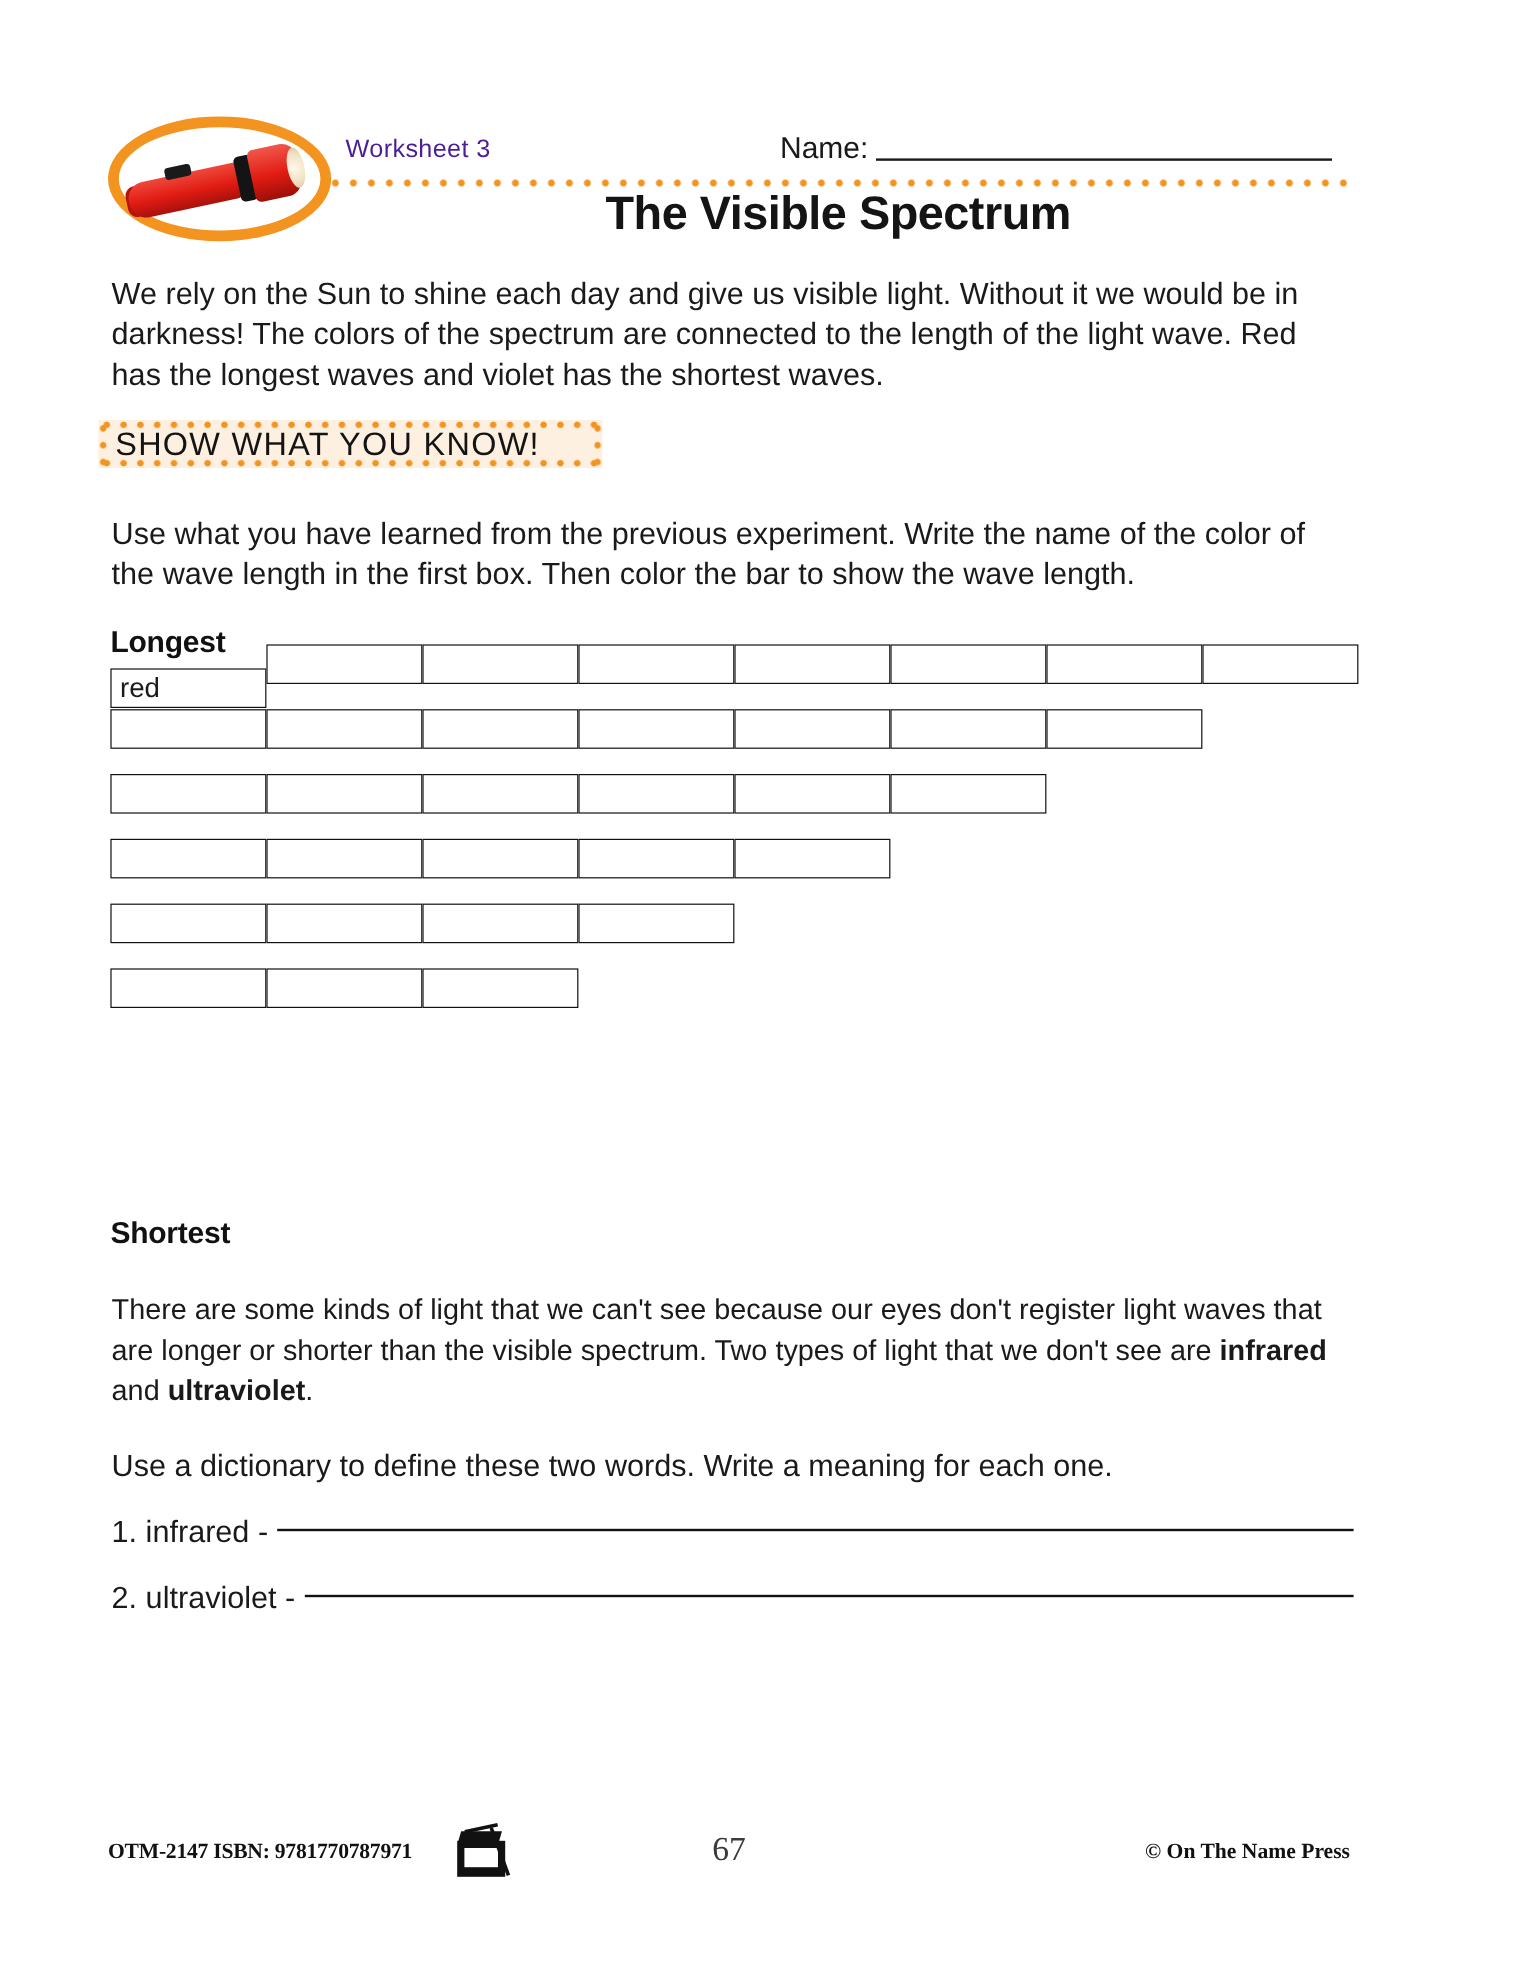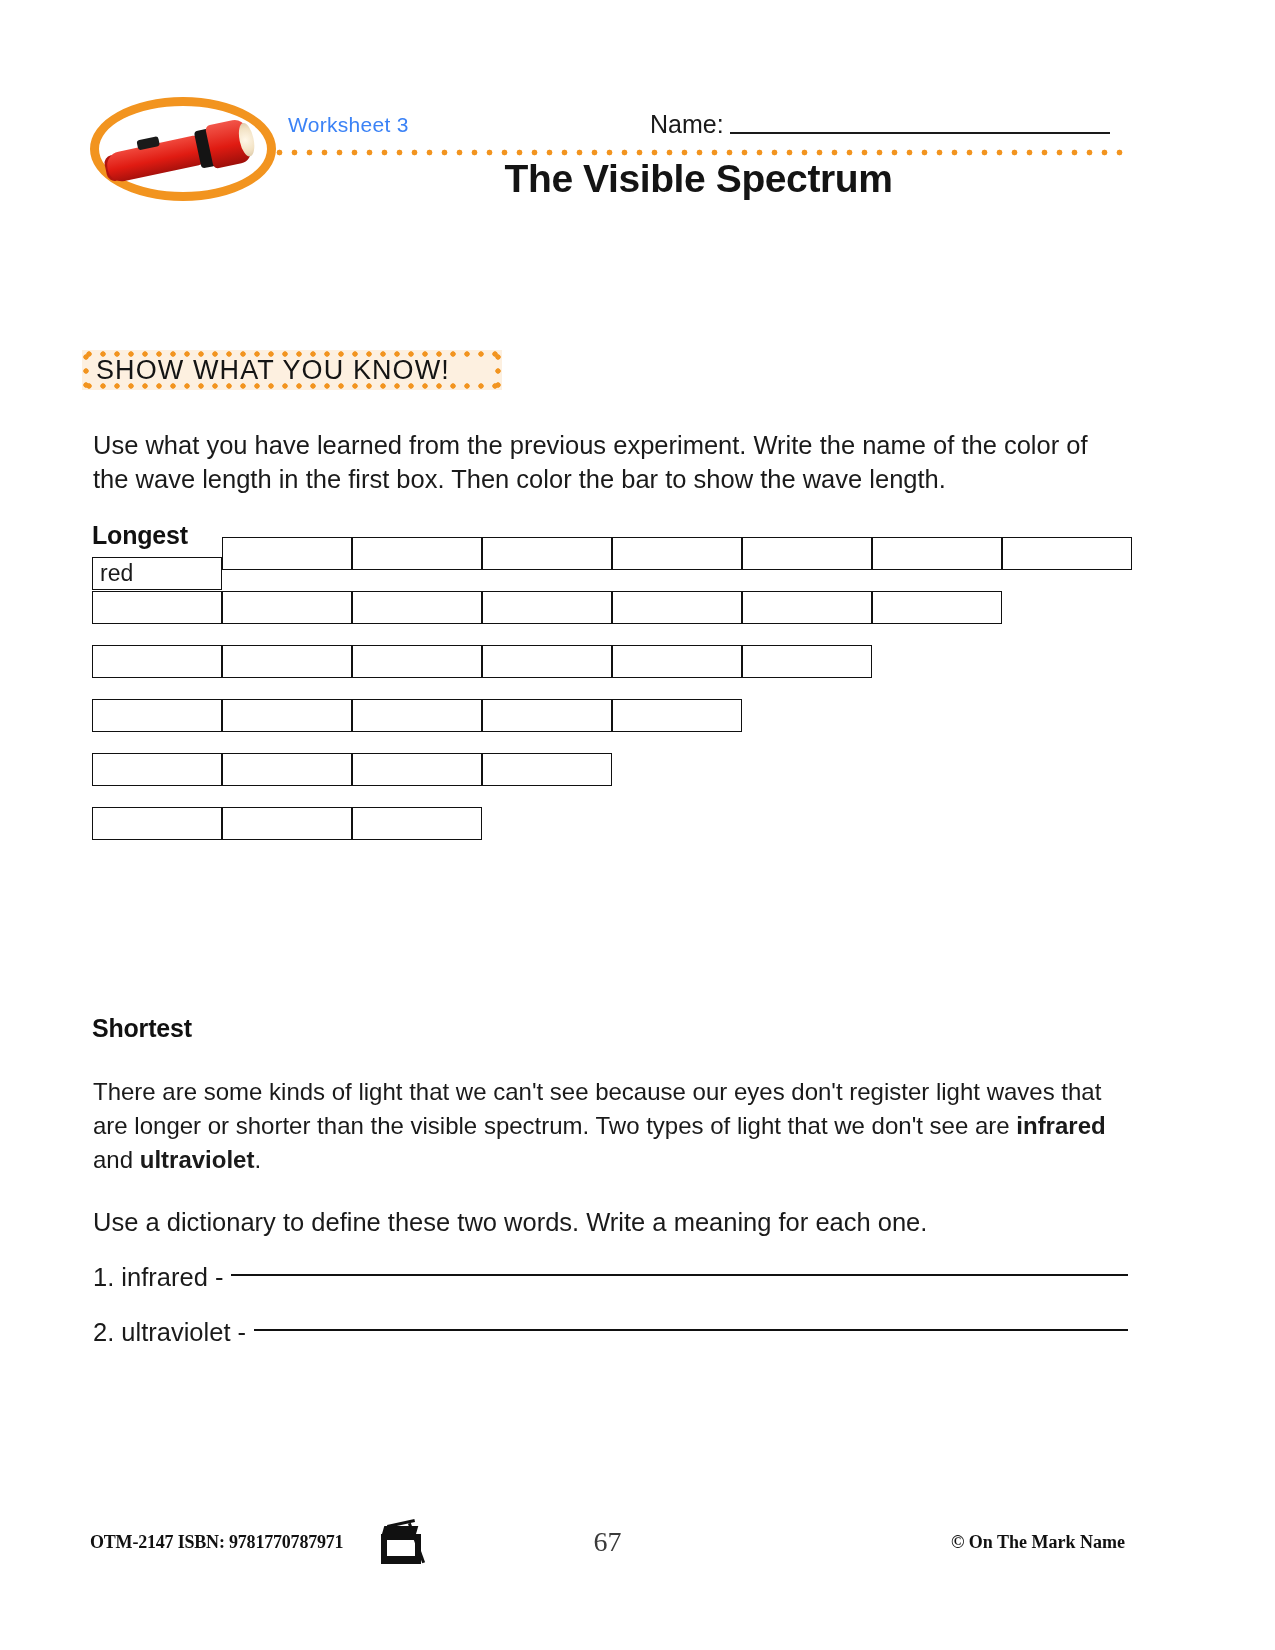--- a/index.html
+++ b/index.html
@@ -119,21 +119,21 @@
     background: #b3140e;
     border-radius: 8px 2px 2px 8px;
   }
 
   .worksheet-label {
     position: absolute;
     left: 198px;
     top: 18px;
     font-size: 21px;
     letter-spacing: 0.3px;
-    color: #3b82f6;
+    color: #4c1d95;
   }
 
   .name-area {
     position: absolute;
     left: 560px;
     top: 15px;
     display: flex;
     align-items: flex-end;
   }
   .name-label {
@@ -438,20 +438,21 @@
     <div class="name-area">
       <span class="name-label">Name:</span>
       <span class="name-rule"></span>
     </div>
 
     <div class="dotted-rule"></div>
 
     <div class="page-title">The Visible Spectrum</div>
   </div>
 
+  <div class="intro">We rely on the Sun to shine each day and give us visible light.  Without it we would be in darkness!  The colors of the spectrum are connected to the length of the light wave.  Red has the longest waves and violet has the shortest waves.</div>
 
   <div class="swyk">
     <div class="swyk-dots-top"></div>
     <div class="swyk-dots-bottom"></div>
     <div class="swyk-dots-left"></div>
     <div class="swyk-dots-right"></div>
     <div class="swyk-text">SHOW WHAT YOU KNOW!</div>
   </div>
 
   <div class="instructions">Use what you have learned from the previous experiment.  Write the name of the color of the wave length in the first box.  Then color the bar to show the wave length.</div>
@@ -532,16 +533,16 @@
     <div class="footer-icon">
       <div class="fi-arm2"></div>
       <div class="fi-lid"></div>
       <div class="fi-base"></div>
       <div class="fi-paper"></div>
       <div class="fi-arm"></div>
     </div>
 
     <div class="footer-page">67</div>
 
-    <div class="footer-right">© On The Mark Name</div>
+    <div class="footer-right">© On The Name Press</div>
   </div>
 
 </div>
 
 </body></html>

